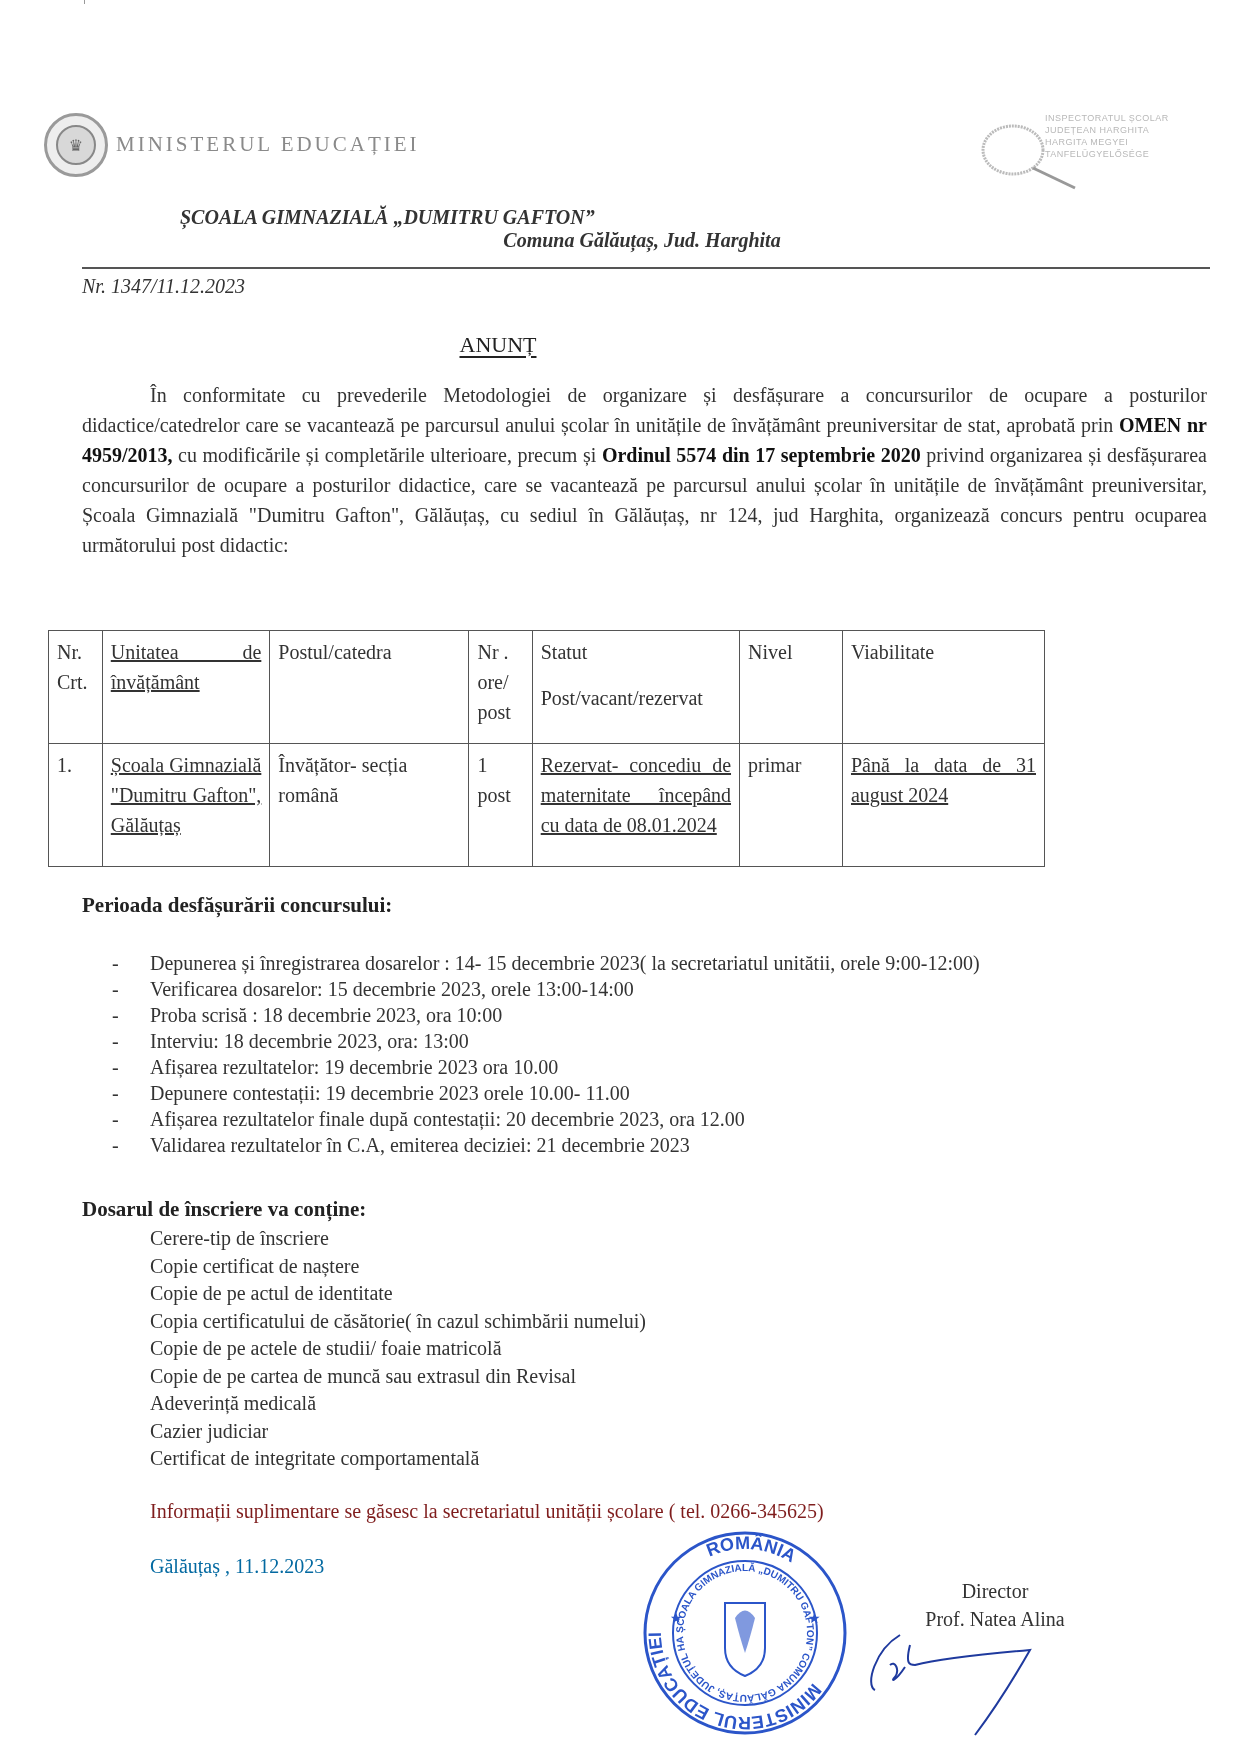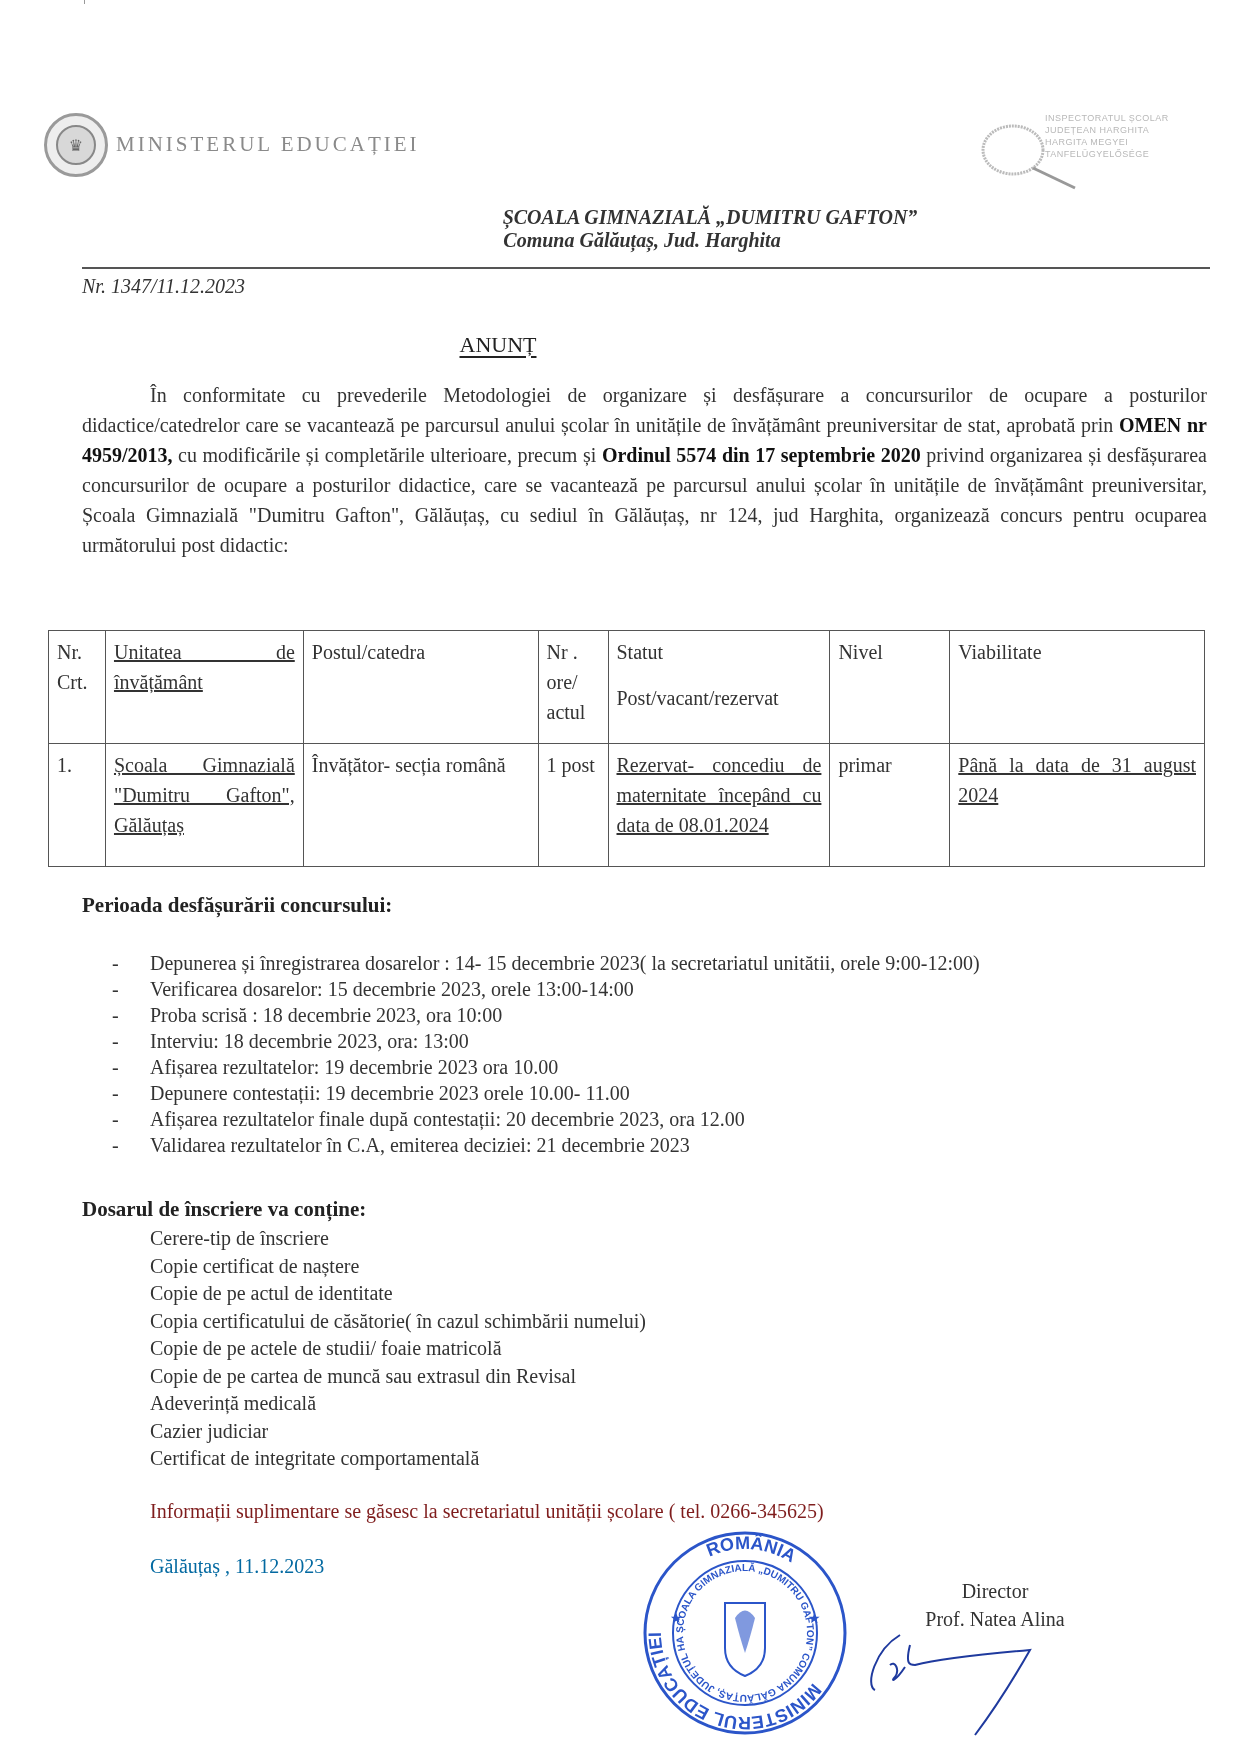--- a/index.html
+++ b/index.html
@@ -13,36 +13,36 @@
               display: flex; align-items: center; justify-content: center; }
   .gov-logo .inner { width: 36px; height: 36px; border-radius: 50%; border: 2px solid #888; background: #d8d8d8;
               display:flex; align-items:center; justify-content:center; font-size: 16px; color:#666; }
   .ministry-name { left: 116px; top: 132px; font-family: "Liberation Serif", serif; font-size: 21px;
               letter-spacing: 3px; color: #8a8a8a; }
   .isj-logo { left: 975px; top: 118px; }
   .isj-text { left: 1045px; top: 112px; font-family: "Liberation Sans", sans-serif; font-size: 9px;
               color: #b8b8b8; line-height: 12px; letter-spacing: 0.5px; }
 
   
-  .school-name { left: 0; width: 1240px; top: 206px; text-align: center; padding-left: 180px; box-sizing: border-box;
+  .school-name { left: 0; width: 1240px; top: 206px; text-align: left; padding-left: 180px; box-sizing: border-box;
               font-style: italic; font-weight: bold; font-size: 20px; color: #333; }
   .school-addr { left: 0; width: 1104px; top: 229px; text-align: center; padding-left: 180px; box-sizing: border-box;
               font-style: italic; font-weight: bold; font-size: 20px; color: #333; }
   .header-rule { left: 82px; top: 267px; width: 1128px; height: 0; border-top: 2px solid #555; }
   .doc-number { left: 82px; top: 275px; font-style: italic; font-weight: normal; font-size: 20px; color: #333; }
 
   .title { left: 0; width: 996px; top: 332px; text-align: center; font-size: 22px; color: #222;
            text-decoration: underline; text-underline-offset: 4px; }
 
   .intro { left: 82px; top: 380px; width: 1125px; font-size: 20px; line-height: 30px; text-align: justify; color: #333; }
   .intro p { margin: 0; text-indent: 68px; }
   .intro b { color: #111; }
 
   
-  table.posts { position: absolute; left: 48px; top: 630px; width: 1157px; border-collapse: collapse;
+  table.posts { position: absolute; left: 48px; top: 630px; width: 997px; border-collapse: collapse;
                 font-size: 20px; color: #333; }
   table.posts td { border: 1.5px solid #555; vertical-align: top; padding: 6px 8px; line-height: 30px; }
   table.posts tr.hdr td { height: 100px; }
   table.posts tr.row td { height: 110px; }
   .j { text-align: justify; text-align-last: left; text-decoration: underline; }
 
   .section-title { left: 82px; font-weight: bold; font-size: 21px; color: #222; }
   .sched { left: 112px; top: 950px; font-size: 20px; line-height: 26px; color: #333; margin: 0; padding: 0; list-style: none; }
   .sched li { position: relative; padding-left: 38px; }
   .sched li .dash { position: absolute; left: 0; top: 0; }
@@ -97,21 +97,21 @@
       <col style="width:70px">
     <col style="width:222px">
       <col style="width:120px">
       <col style="width:255px">
   </colgroup>
   <tbody>
       <tr class="hdr">
     <td>Nr. Crt.</td>
     <td class="j">Unitatea de învățământ</td>
     <td>Postul/catedra</td>
-    <td>Nr . ore/ actul</td>
+    <td>Nr . ore/ post</td>
     <td>
       <div>Statut</div>
       <div style="margin-top:16px">Post/vacant/rezervat</div>
     </td>
     <td>Nivel</td>
     <td>Viabilitate</td>
   </tr>
   <tr class="row">
     <td>1.</td>
     <td class="j">Școala Gimnazială "Dumitru Gafton", Gălăuțaș</td>

